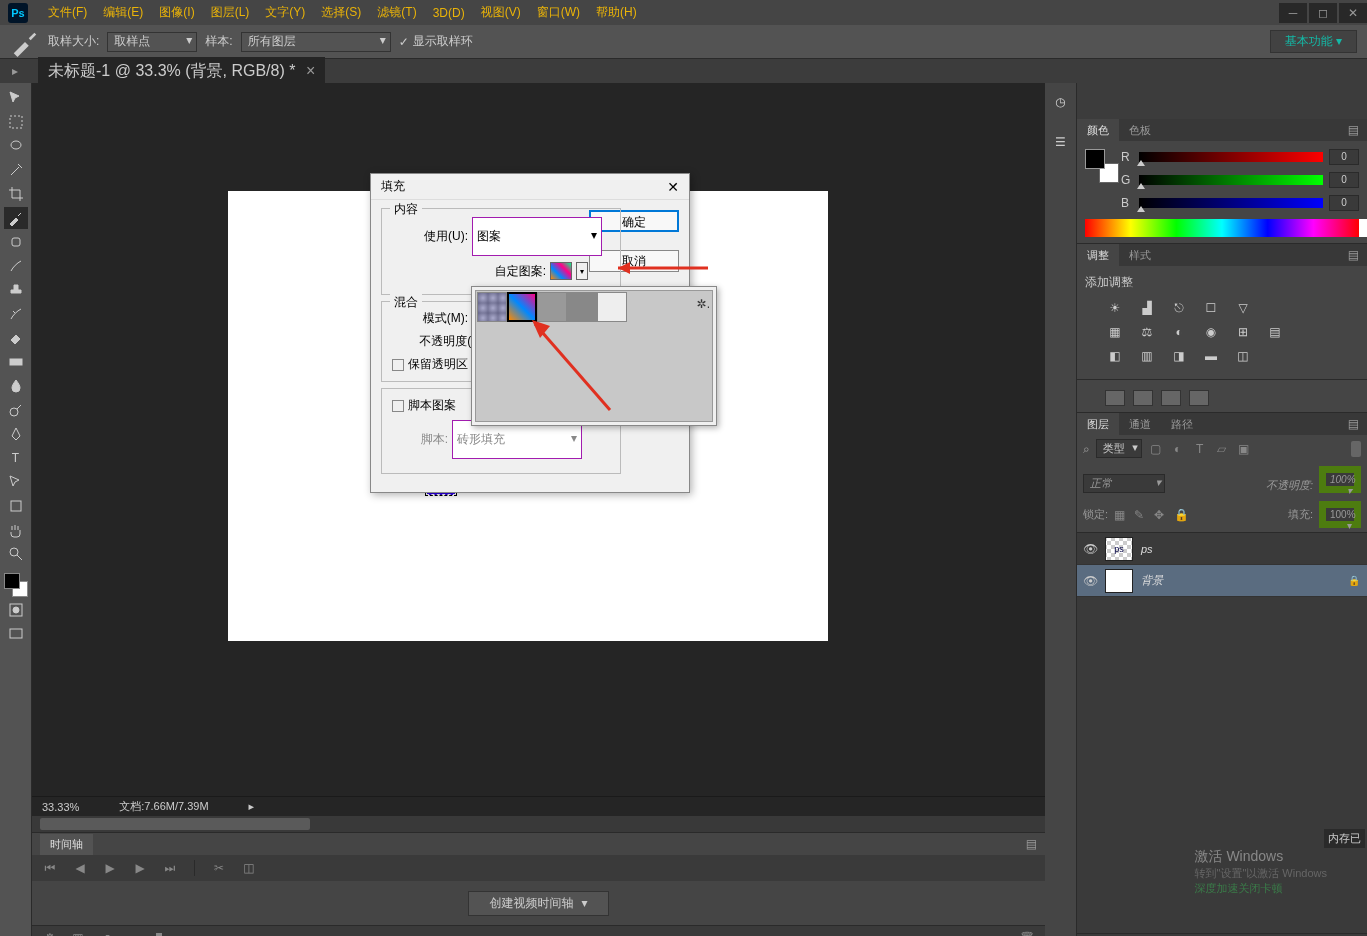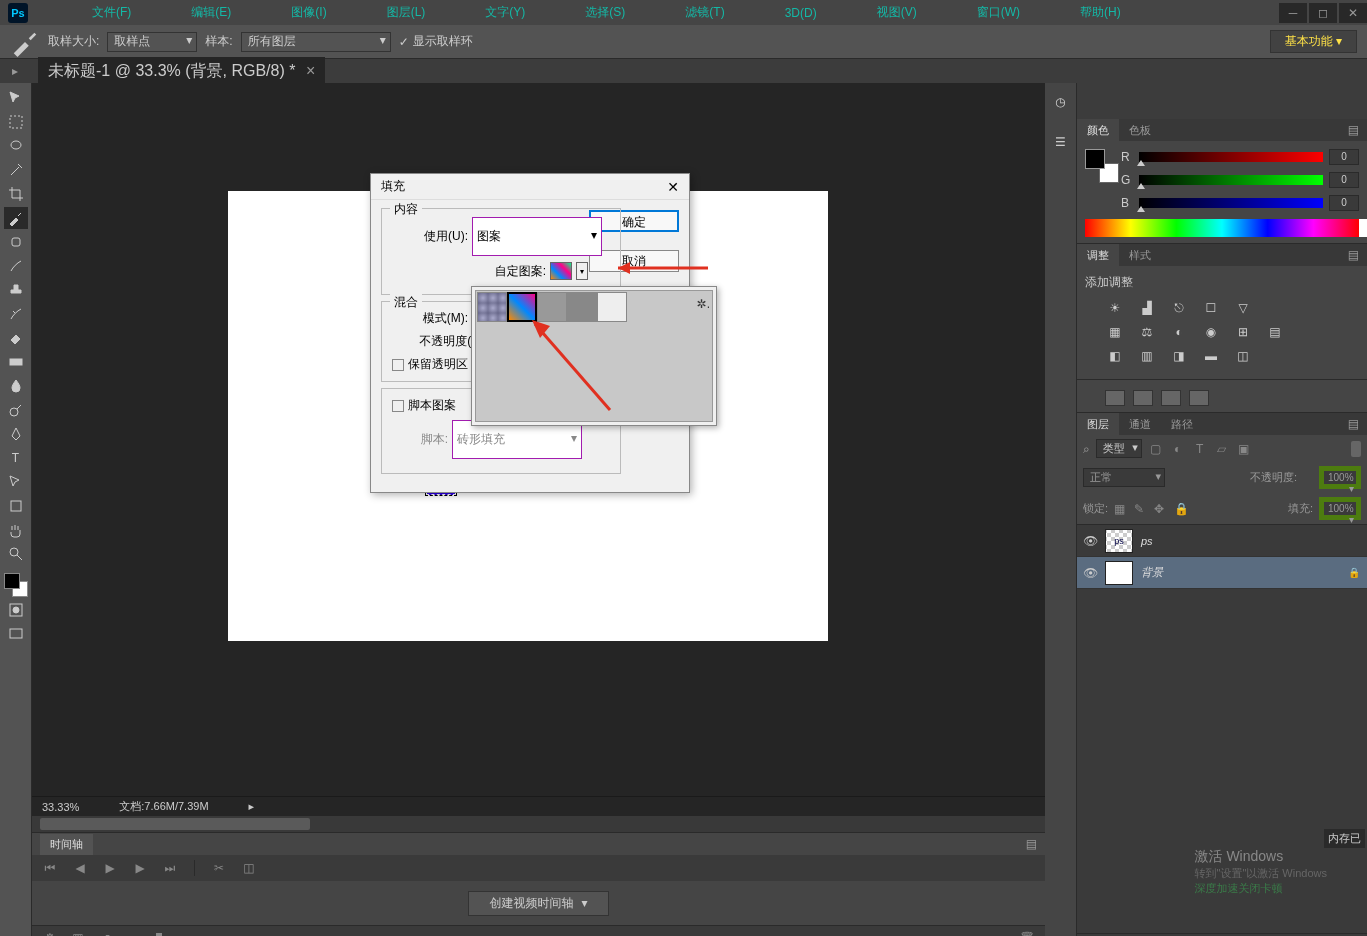--- a/index.html
+++ b/index.html
@@ -1,32 +1,32 @@
 <!DOCTYPE html>
 <html><head>
 <meta charset="utf-8">
 <style>
 * { margin: 0; padding: 0; box-sizing: border-box; font-family: "Microsoft YaHei", sans-serif; }
 body { width: 1367px; height: 936px; background: #535353; overflow: hidden; position: relative; font-size: 12px; color: #ccc; }
 
 
 .menubar { height: 25px; background: #454545; display: flex; align-items: center; padding-left: 8px; }
 .ps-logo { width: 20px; height: 20px; background: #001428; color: #00c8ff; font-weight: bold; font-size: 11px; display: flex; align-items: center; justify-content: center; border-radius: 3px; margin-right: 12px; }
-.menu-item { padding: 0 8px; color: #14b8a6; cursor: default; margin-left: 44px; }
+.menu-item { padding: 0 8px; color: #eab308; cursor: default; }
 .window-controls { margin-left: auto; display: flex; }
 .win-btn { width: 28px; height: 20px; background: #282828; margin-left: 2px; display: flex; align-items: center; justify-content: center; color: #999; }
 
 
 .optionsbar { height: 34px; background: #535353; border-bottom: 1px solid #2a2a2a; display: flex; align-items: center; padding: 0 10px; gap: 8px; }
 .tool-icon-opt { width: 30px; height: 20px; display: flex; align-items: center; justify-content: center; }
 .opt-label { color: #ccc; }
 .opt-select { background: #535353; border: 1px solid #333; color: #ccc; height: 20px; padding: 0 20px 0 6px; position: relative; }
 .opt-select::after { content: '▾'; position: absolute; right: 4px; }
 .checkbox-opt { display: flex; align-items: center; gap: 4px; }
-.workspace-btn { margin-left: auto; background: #424242; border: 1px solid #333; padding: 2px 14px; color: #fde047; }
+.workspace-btn { margin-left: auto; background: #424242; border: 1px solid #333; padding: 2px 14px; color: #14b8a6; }
 
 
 .doctab-bar { height: 24px; background: #3c3c3c; display: flex; align-items: center; padding-left: 12px; }
 .expand-btn { color: #999; margin-right: 20px; }
 .doctab { background: #252525; color: #ccc; padding: 4px 10px; font-size: 16px; }
 .doctab .close { margin-left: 6px; color: #999; }
 
 
 .main-area { display: flex; height: calc(936px - 25px - 34px - 24px); }
 
@@ -101,25 +101,25 @@
 .preset-row { display: flex; gap: 8px; padding-left: 20px; margin-top: 4px; }
 .preset-box { width: 20px; height: 16px; background: #666; border: 1px solid #333; }
 
 
 .layers-body { display: flex; flex-direction: column; height: 520px; }
 .layers-toolbar { display: flex; align-items: center; padding: 4px 6px; gap: 6px; }
 .layer-filter { background: #3a3a3a; border: 1px solid #2a2a2a; color: #ccc; padding: 1px 16px 1px 6px; font-size: 11px; position: relative; }
 .layer-filter::after { content: '▾'; position: absolute; right: 3px; }
 .filter-icon { width: 16px; height: 16px; color: #888; display: flex; align-items: center; justify-content: center; }
 .filter-toggle { margin-left: auto; width: 10px; height: 16px; background: #666; border-radius: 2px; }
-.layers-opts { display: flex; align-items: center; padding: 4px 6px; gap: 22px; }
+.layers-opts { display: flex; align-items: flex-end; padding: 4px 6px; gap: 6px; font-style: italic; }
 .blend-select { background: #3a3a3a; border: 1px solid #2a2a2a; color: #999; padding: 1px 20px 1px 6px; font-size: 11px; position: relative; width: 82px; }
 .blend-select::after { content: '▾'; position: absolute; right: 3px; }
 .opacity-label { color: #999; font-size: 11px; margin-left: auto; }
-.opacity-val { background: #3a3a3a; border: 5px solid #4d7c0f; color: #999; padding: 1px 4px; font-size: 10px; width: 42px; position: relative; }
+.opacity-val { background: #3a3a3a; border: 7px solid #4d7c0f; color: #999; padding: 1px 4px; font-size: 10px; width: 42px; position: relative; }
 .opacity-val::after { content: '▾'; position: absolute; right: 2px; }
 .lock-row { display: flex; align-items: center; padding: 4px 6px; gap: 6px; border-bottom: 1px solid #2a2a2a; }
 .lock-label { color: #999; font-size: 11px; }
 .lock-icon { width: 14px; color: #888; }
 .layer-list { flex: 1; background: #3a3a3a; }
 .layer-row { display: flex; align-items: center; height: 32px; padding: 0 6px; gap: 8px; border-bottom: 1px solid #333; }
 .layer-row.selected { background: #5a6c80; }
 .layer-eye { width: 14px; color: #ccc; }
 .layer-thumb { width: 28px; height: 24px; background: #fff; border: 1px solid #222; display: flex; align-items: center; justify-content: center; font-size: 8px; overflow: hidden; }
 .layer-thumb.ps-pattern { background: repeating-conic-gradient(#ccc 0% 25%, #fff 0% 50%) 50% / 8px 8px; position: relative; }

